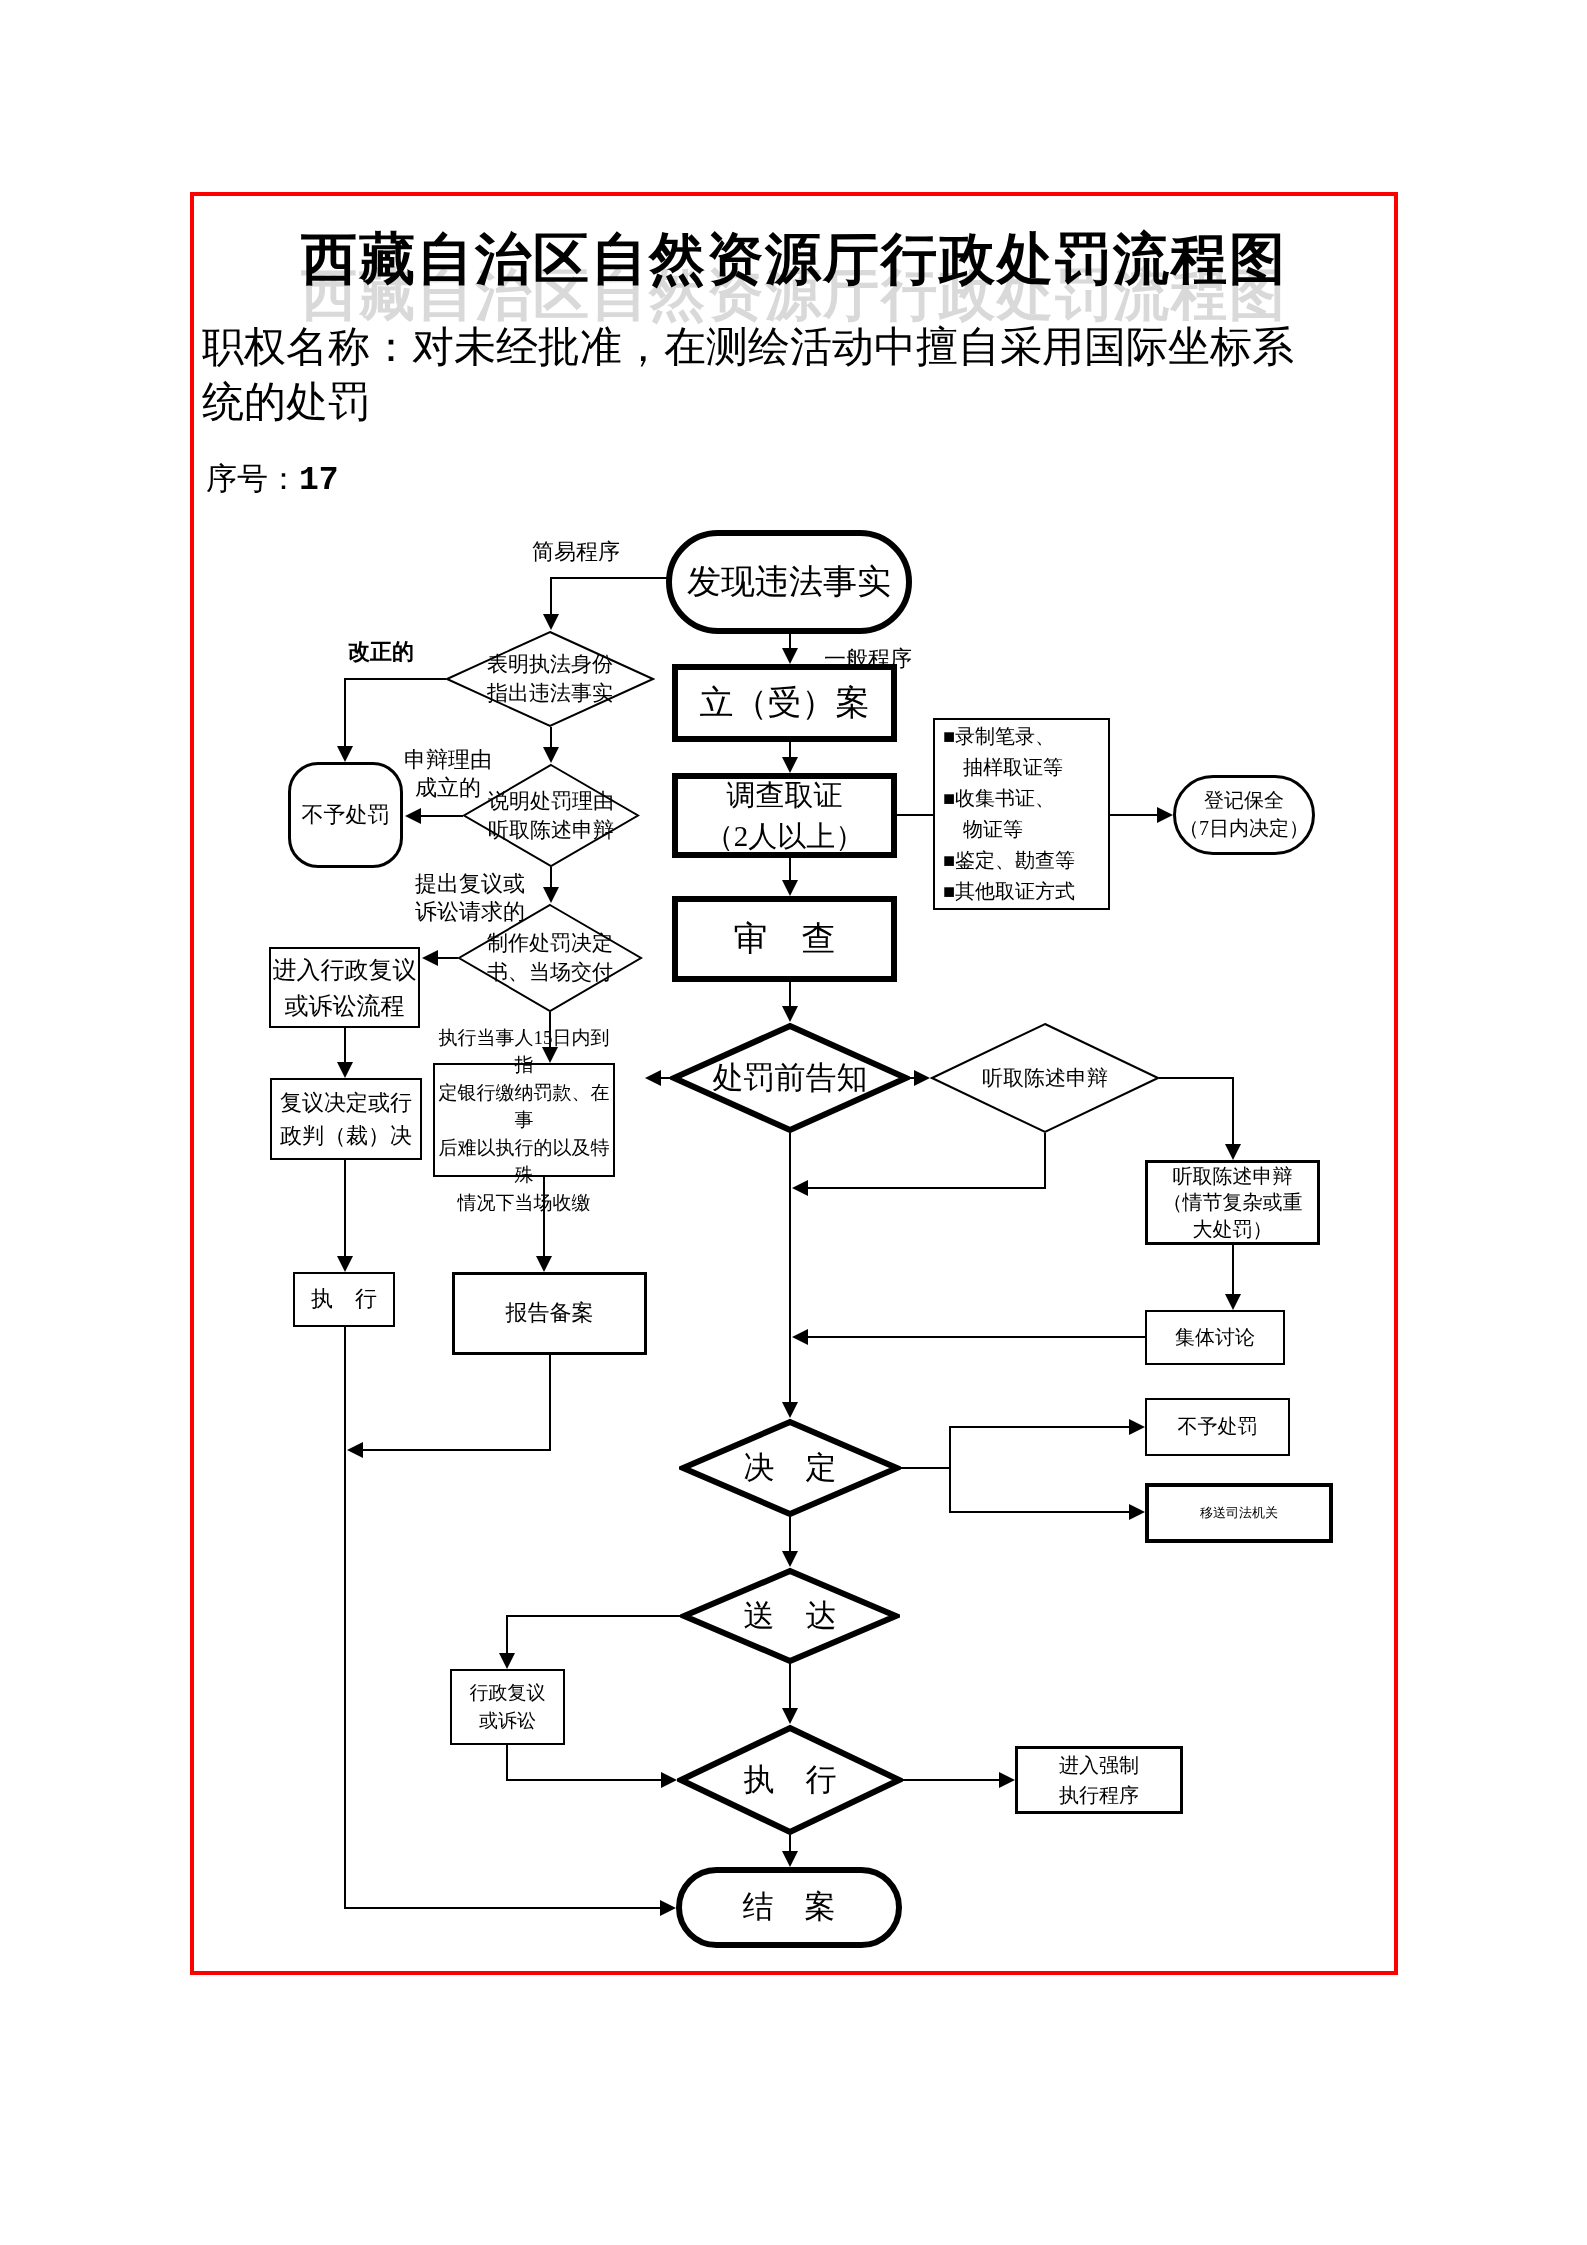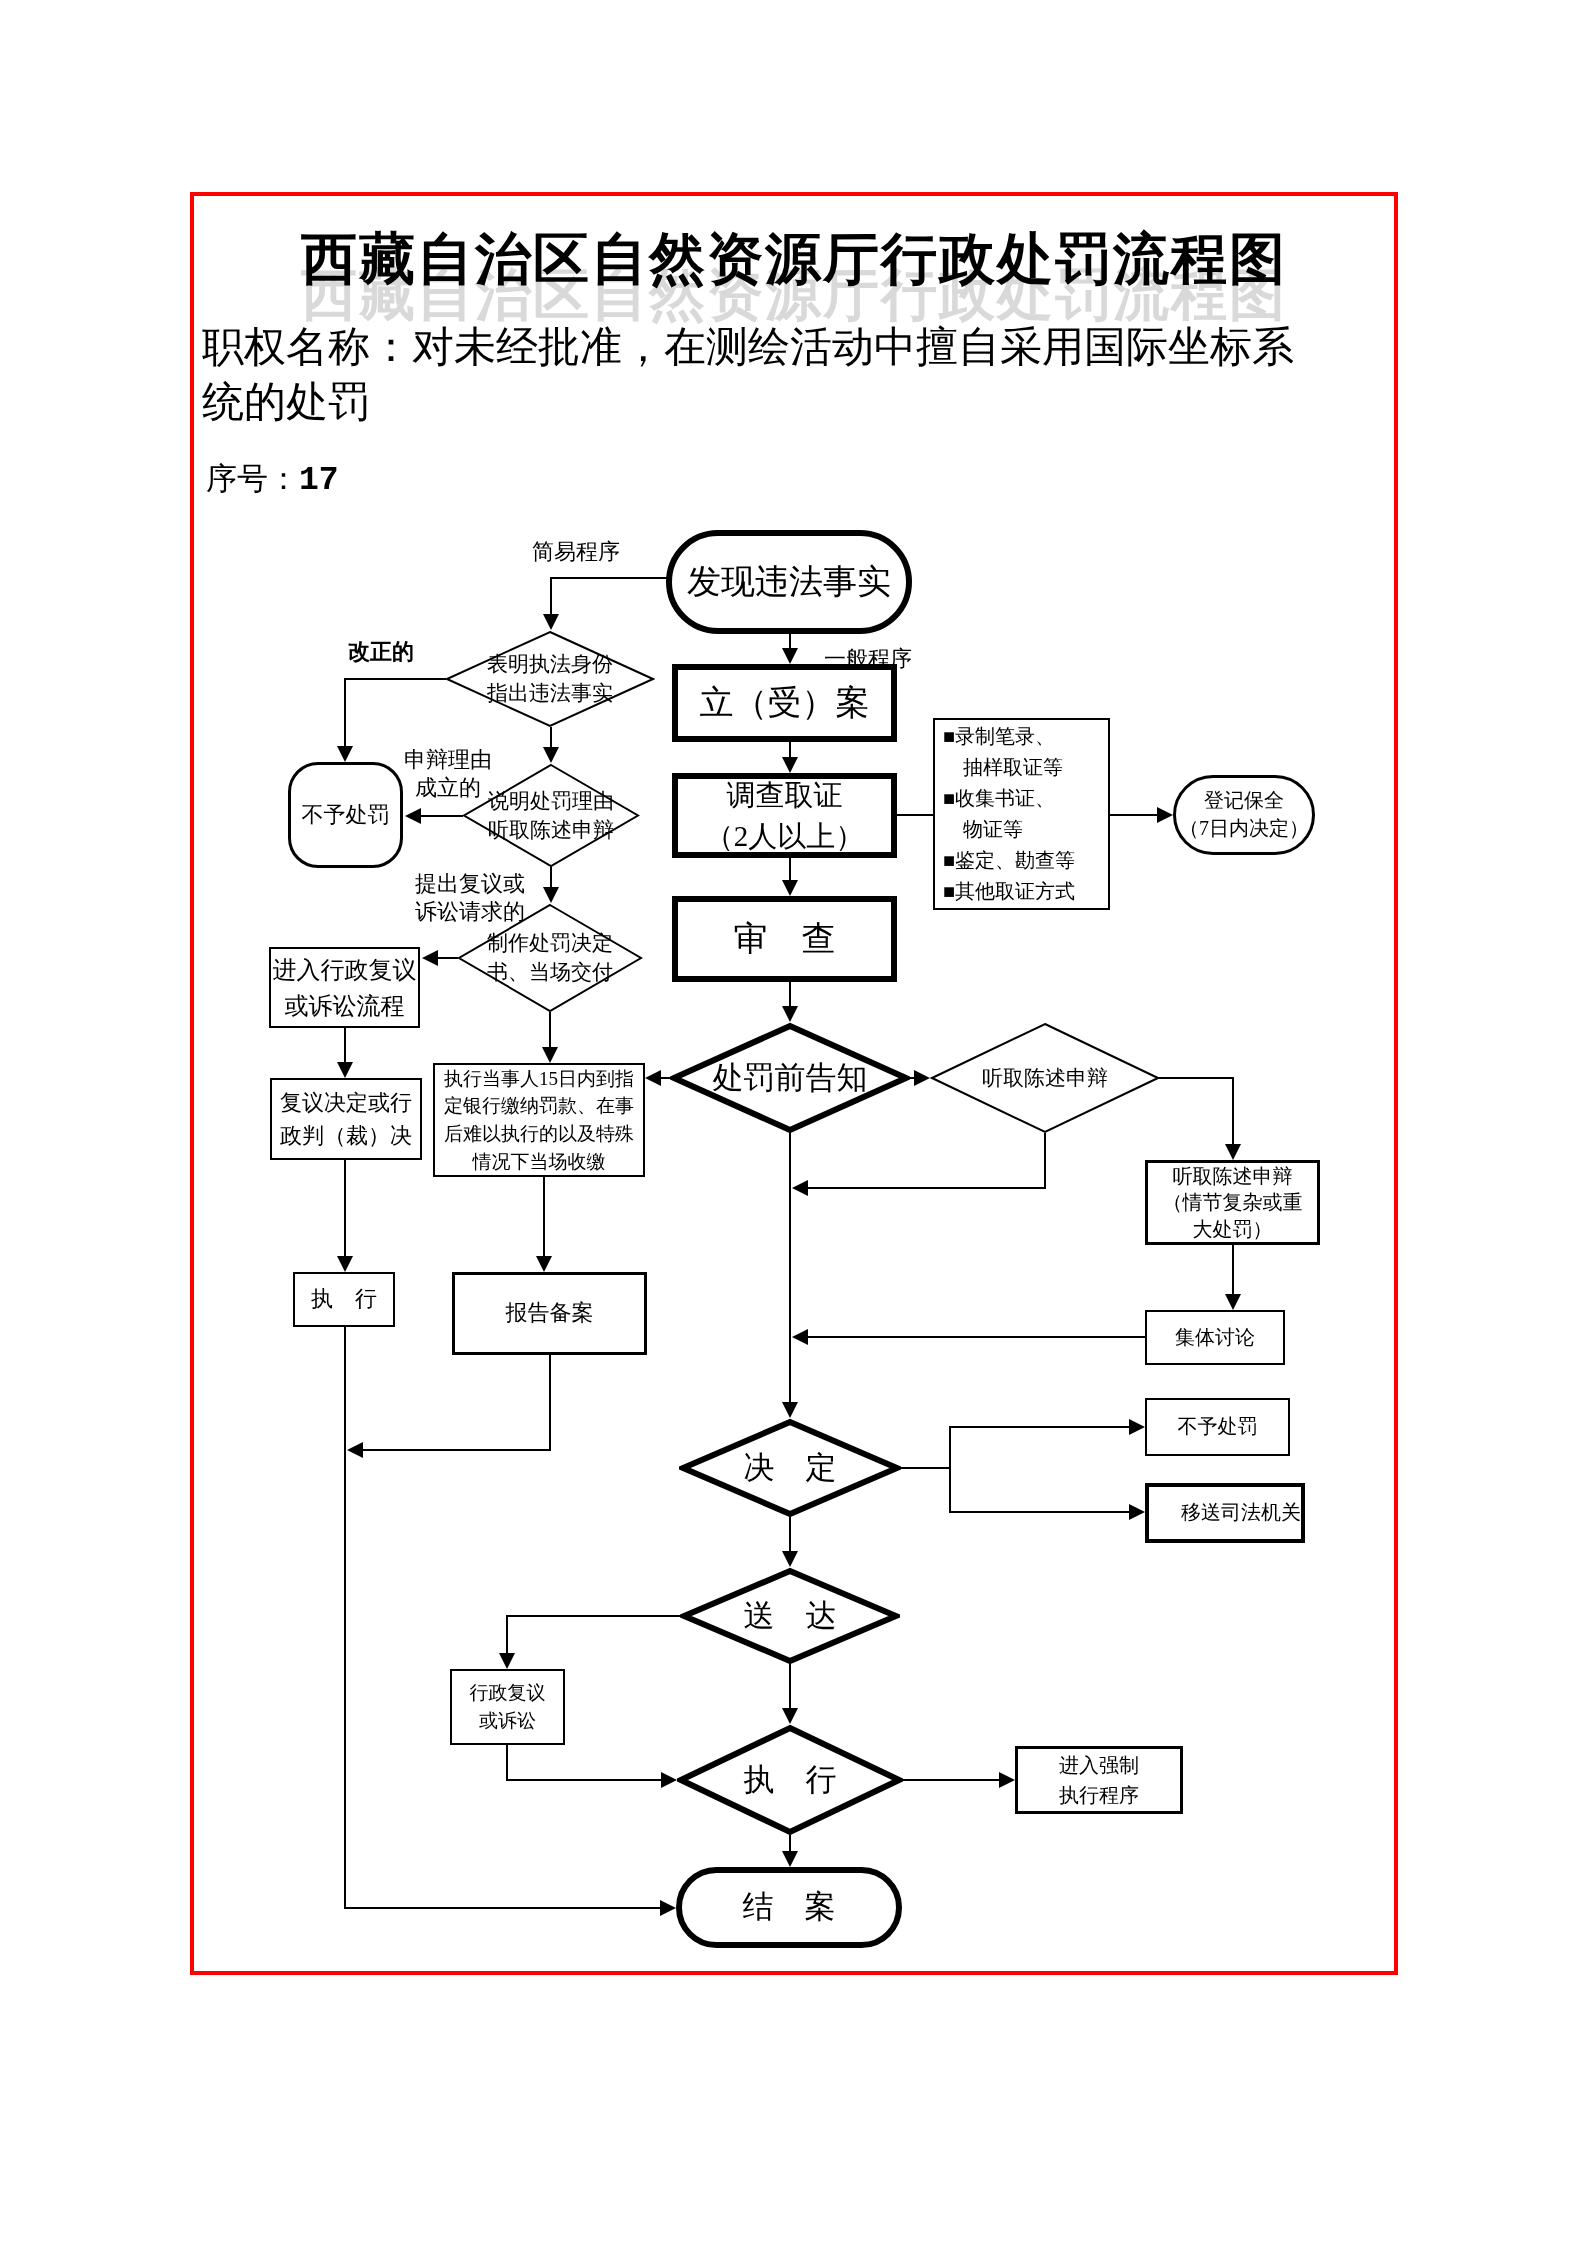--- a/index.html
+++ b/index.html
@@ -157,21 +157,21 @@
       </div>
       <div class="node diamond" style="left: 679px; top: 1418px; width: 222px; height: 100px; font-size: 31px; background: transparent; border: none;">
         <svg width="222" height="100" viewBox="0 0 222 100">
           <polygon points="111,4 218,50 111,96 4,50" fill="#ffffff" stroke="#000" stroke-width="6"></polygon>
         </svg>
         <span class="lbl">决　定</span>
       </div>
       <div class="node rect" style="left: 1145px; top: 1398px; width: 145px; height: 58px; font-size: 20px; border-width: 2px;">
         <span class="lbl">不予处罚</span>
       </div>
-      <div class="node rect" style="left: 1145px; top: 1483px; width: 160px; height: 60px; font-size: 20px; border-width: 4px; text-align: right;">
+      <div class="node rect" style="left: 1145px; top: 1483px; width: 188px; height: 60px; font-size: 13px; border-width: 4px;">
         <span class="lbl">移送司法机关</span>
       </div>
       <div class="node diamond" style="left: 680px; top: 1567px; width: 220px; height: 98px; font-size: 31px; background: transparent; border: none;">
         <svg width="220" height="98" viewBox="0 0 220 98">
           <polygon points="110,4 216,49 110,94 4,49" fill="#ffffff" stroke="#000" stroke-width="6"></polygon>
         </svg>
         <span class="lbl">送　达</span>
       </div>
       <div class="node rect" style="left: 450px; top: 1669px; width: 115px; height: 76px; font-size: 19px; border-width: 2px; align-items: center;">
         <span class="lbl" style="line-height: 1.45;">行政复议
@@ -215,21 +215,21 @@
         <span class="lbl">不予处罚</span>
       </div>
       <div class="node rect" style="left: 269px; top: 917px; width: 151px; height: 81px; font-size: 24px; border-width: 2px; margin-top: 30px;">
         <span class="lbl" style="line-height: 1.5;">进入行政复议
 或诉讼流程</span>
       </div>
       <div class="node rect" style="left: 270px; top: 1078px; width: 152px; height: 82px; font-size: 22px; border-width: 2px;">
         <span class="lbl" style="line-height: 1.5;">复议决定或行
 政判（裁）决</span>
       </div>
-      <div class="node rect" style="left: 433px; top: 1063px; width: 212px; height: 114px; font-size: 19px; border-width: 2px;">
+      <div class="node rect" style="left: 433px; top: 1063px; width: 182px; height: 114px; font-size: 19px; border-width: 2px;">
         <span class="lbl" style="line-height: 1.45;">执行当事人15日内到指
 定银行缴纳罚款、在事
 后难以执行的以及特殊
 情况下当场收缴</span>
       </div>
       <div class="node rect" style="left: 293px; top: 1272px; width: 102px; height: 55px; font-size: 22px; border-width: 2px;">
         <span class="lbl">执　行</span>
       </div>
       <div class="node rect" style="left: 452px; top: 1272px; width: 195px; height: 83px; font-size: 22px; border-width: 3px;">
         <span class="lbl">报告备案</span>

